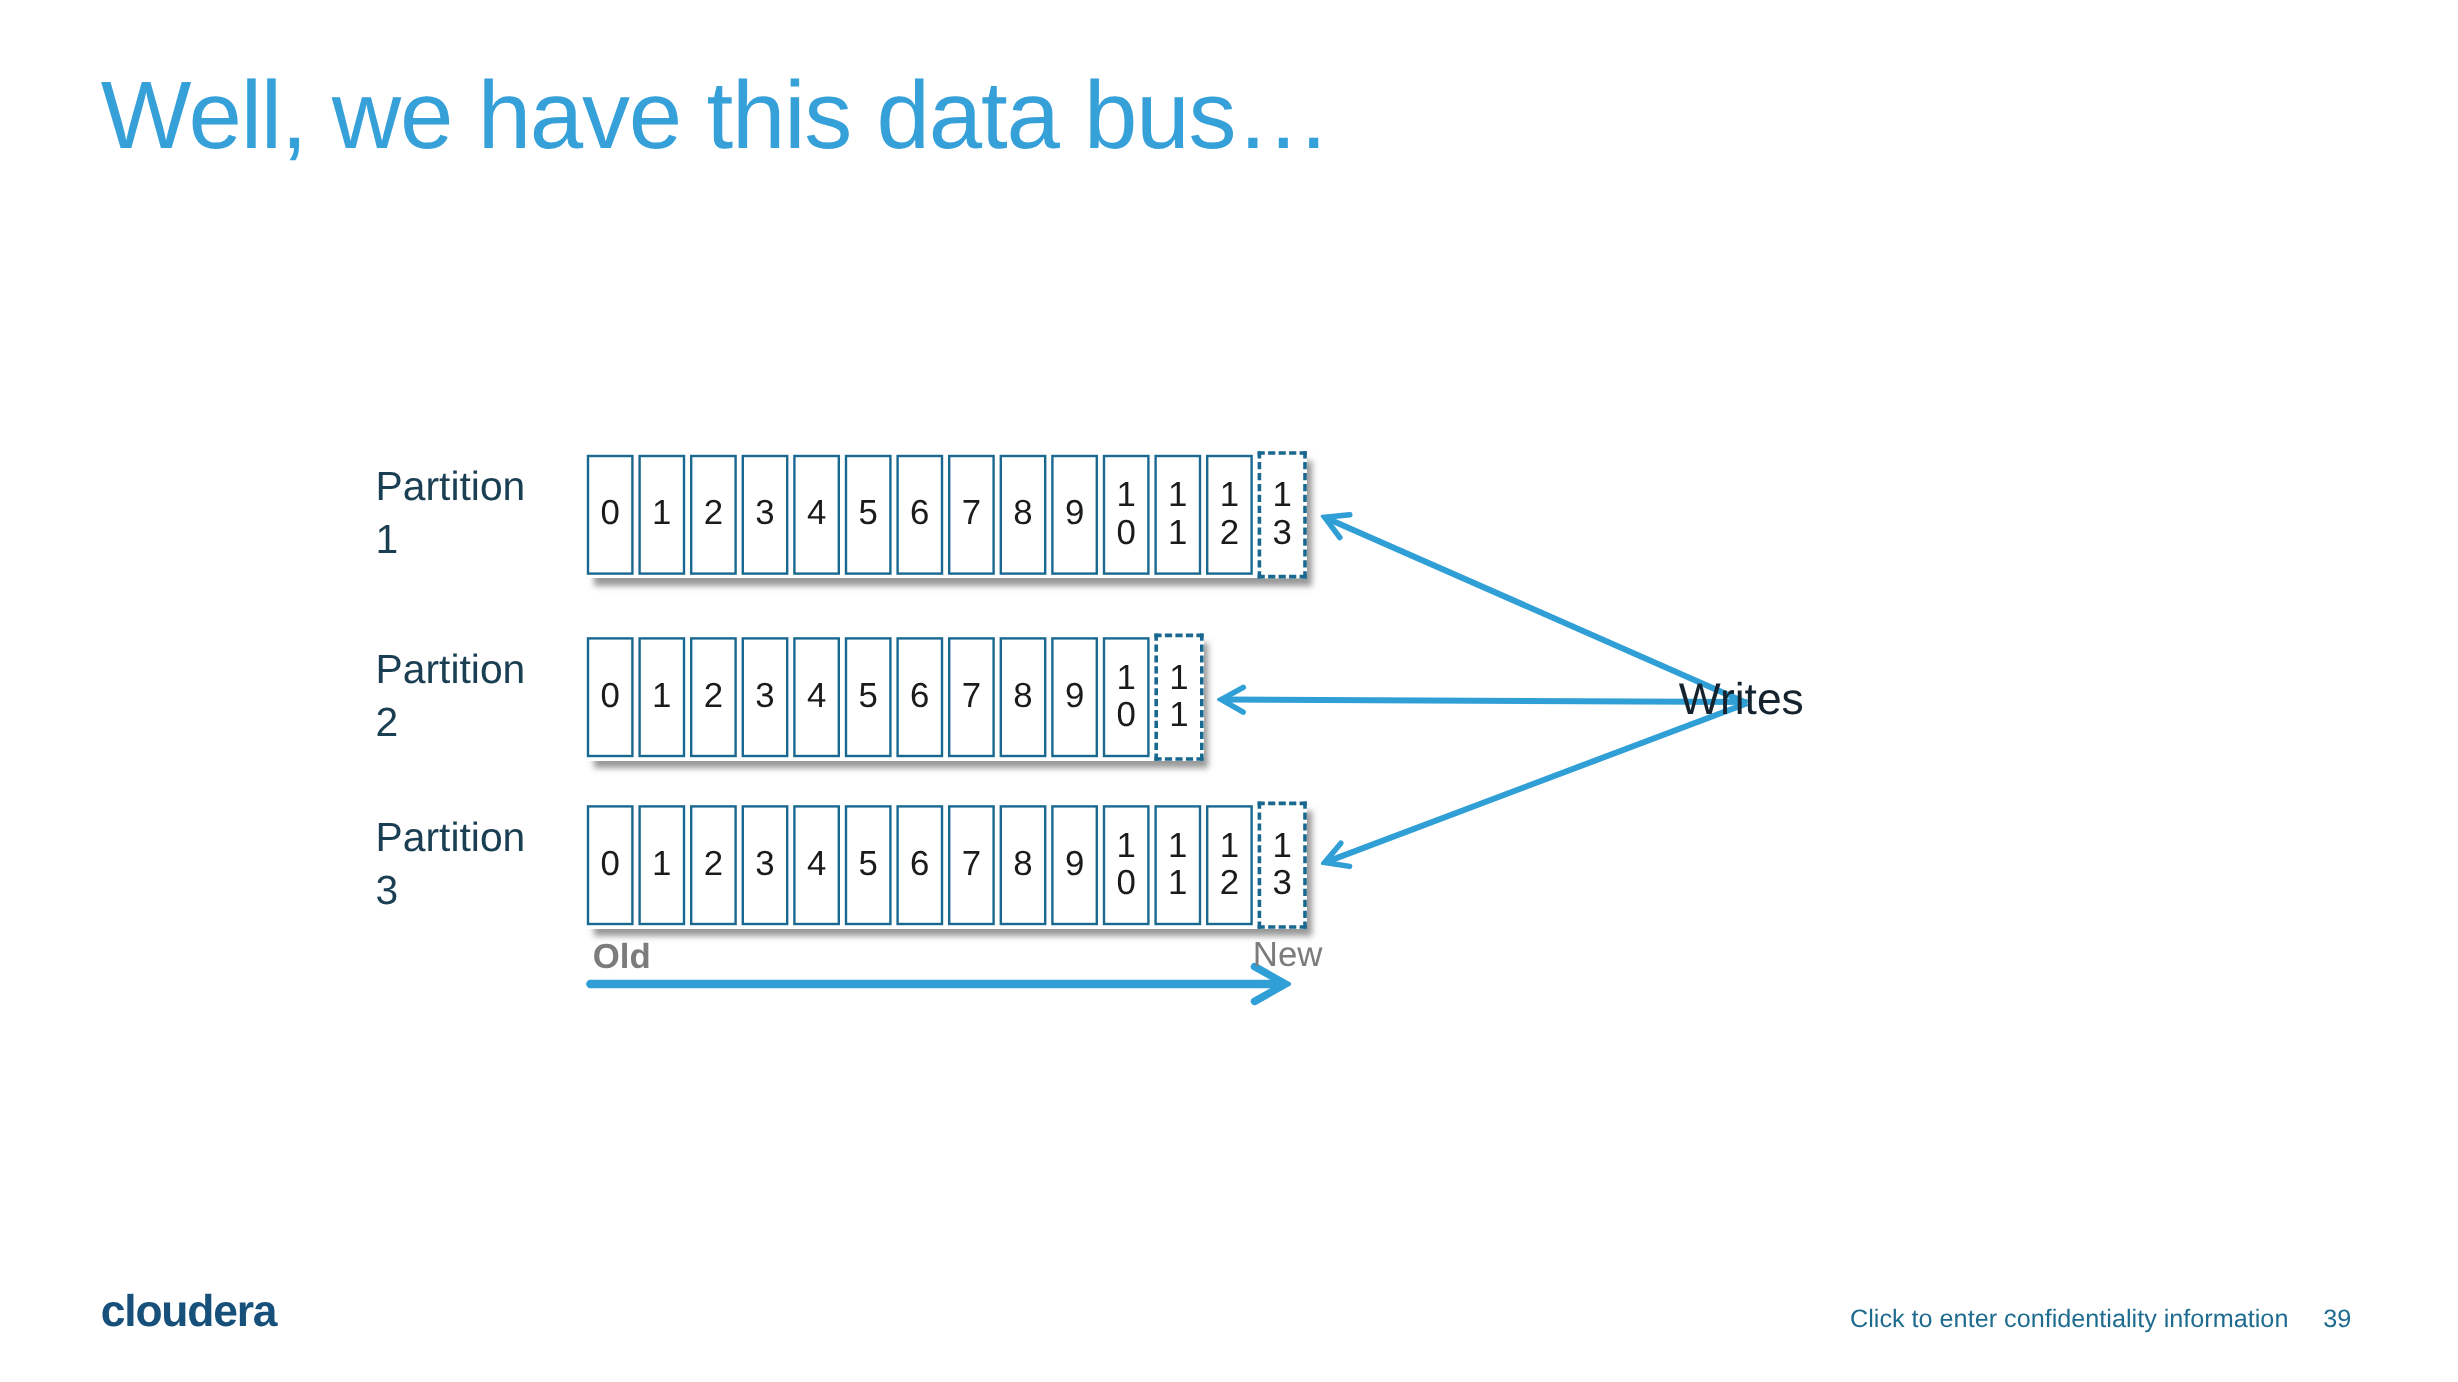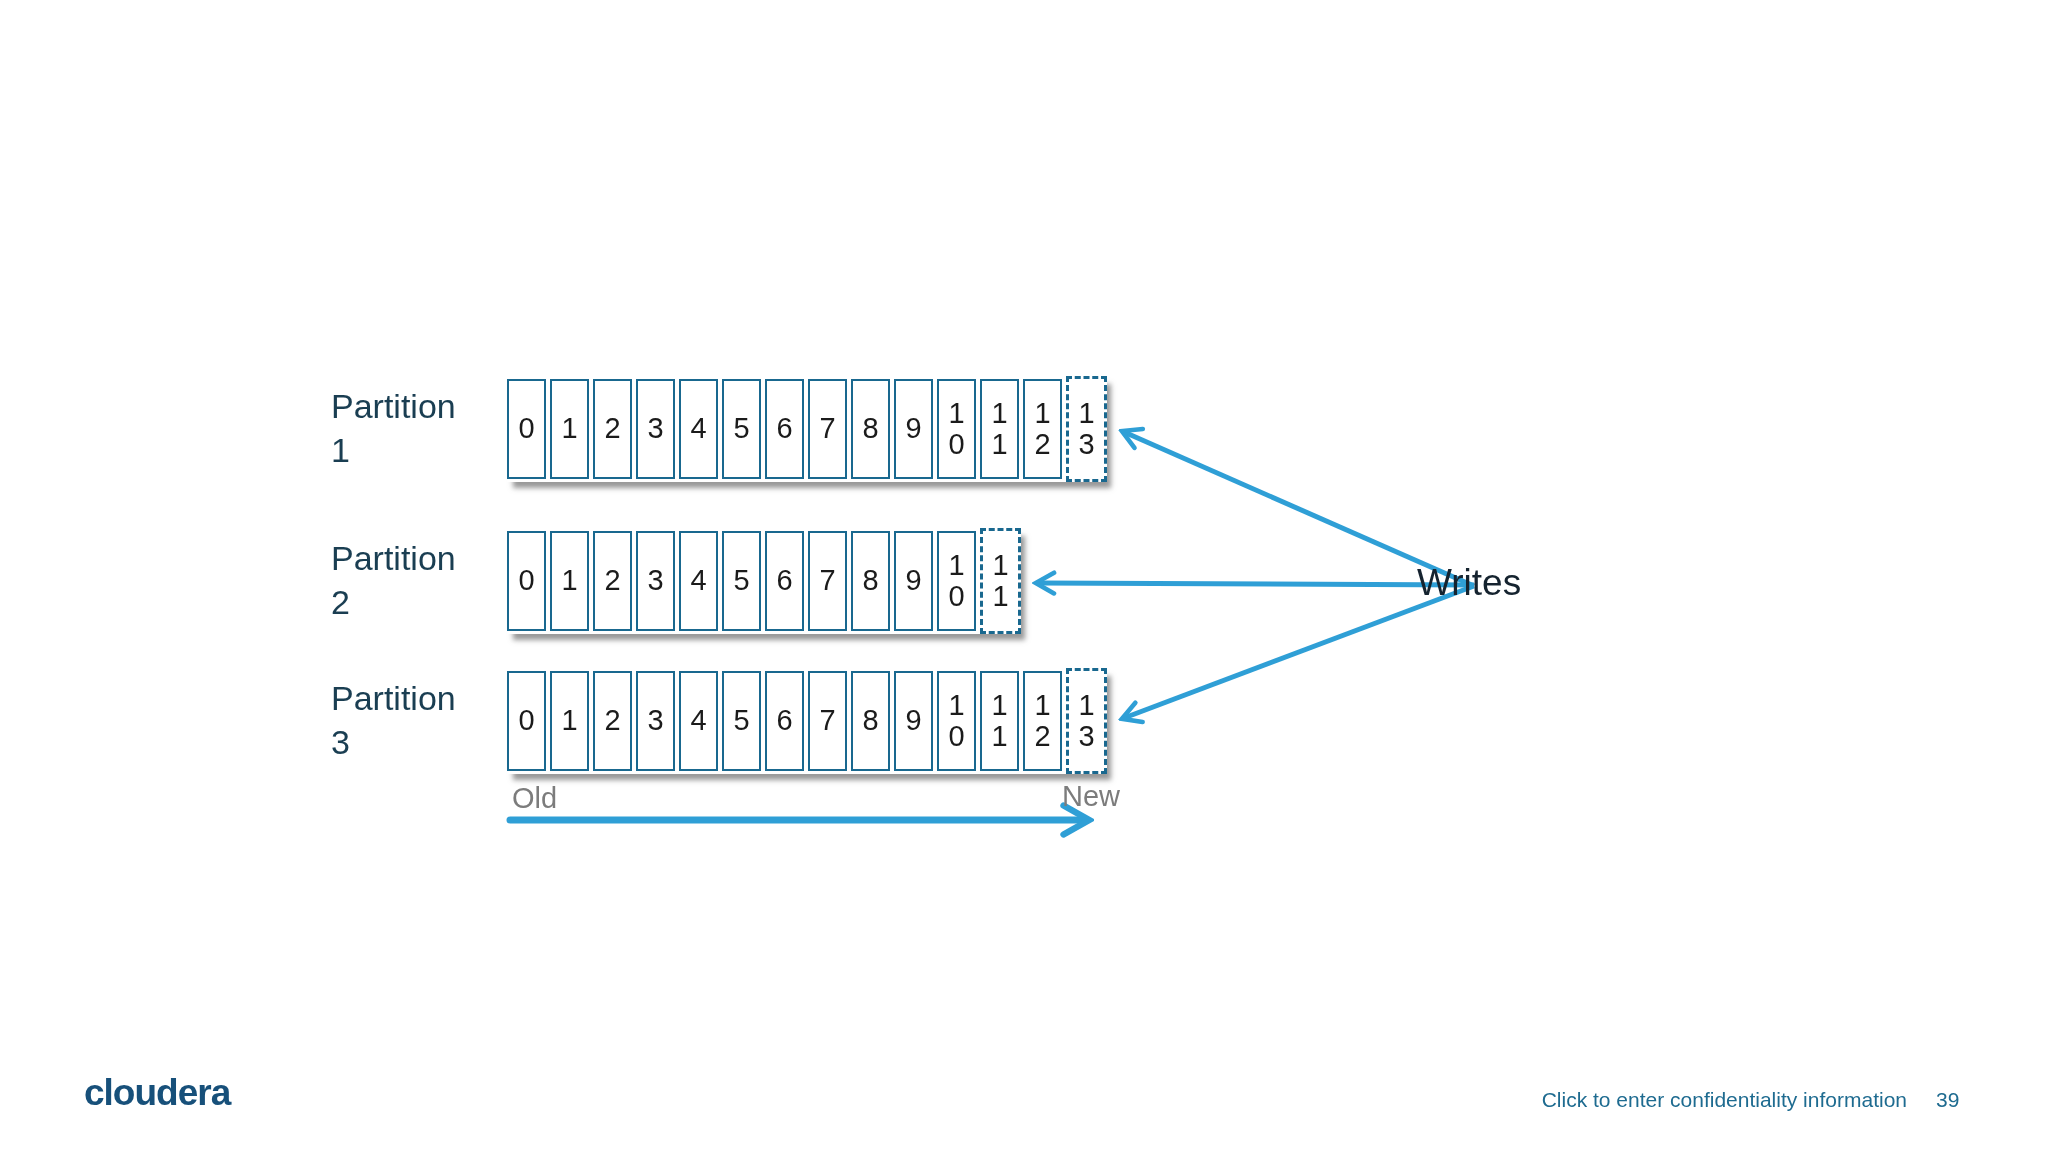--- a/index.html
+++ b/index.html
@@ -9,21 +9,21 @@
   .slide { position: absolute; inset: 0; width: 2048px; height: 1152px; background: #ffffff; }
 
   
   .title {
     position: absolute; left: 84px; top: 50px;
     font-size: 80px; font-weight: 400; color: #36A0D9;
     letter-spacing: -1px; white-space: nowrap;
   }
 
   
-  .diagram { position: absolute; inset: 0; margin-left: 18px; }
+  .diagram { position: absolute; inset: 0; }
 
   
   .partition { position: absolute; left: 313px; display: flex; align-items: center; height: 106px; }
   .row-0 { top: 376px; }
   .row-1 { top: 528px; }
   .row-2 { top: 668px; }
 
   .plabel { width: 176px; font-size: 34px; line-height: 1.28; color: #1A3E52; }
   .plabel span { display: block; }
 
@@ -44,21 +44,21 @@
   }
 
   
   .writes {
     position: absolute; left: 1399px; top: 562px;
     font-size: 37px; color: #15232F; white-space: nowrap;
   }
 
   
   .oldnew { position: absolute; font-size: 29px; color: #7C7C7C; white-space: nowrap; }
-  .old-label { left: 494px; top: 782px; }
+  .old-label { left: 494px; top: 782px; font-weight: bold; }
   .new-label { left: 1044px; top: 780px; }
 
   
   .arrows-svg { position: absolute; inset: 0; width: 2048px; height: 1152px; pointer-events: none; }
   .warrow { stroke: #2F9FD6; stroke-width: 5; fill: none; }
   .tarrow { stroke: #2F9FD6; stroke-width: 7; stroke-linecap: round; fill: none; }
 
   
   .logo {
     position: absolute; left: 84px; top: 1072px;
@@ -71,20 +71,21 @@
   .page-num {
     position: absolute; left: 1936px; top: 1088px;
     font-size: 21px; color: #1E6B90;
   }
 </style>
 </head>
 <body>
 
 <div class="slide">
 
+  <div class="title">Well, we have this data bus…</div>
 
   <div class="diagram">
 
     <svg class="arrows-svg" viewBox="0 0 2048 1152">
       <defs>
         <marker id="vhead" viewBox="0 0 12 12" refX="9.5" refY="6" markerWidth="5.5" markerHeight="5.5" orient="auto" markerUnits="strokeWidth">
           <path d="M2.5,1.5 L10.5,6 L2.5,10.5" fill="none" stroke="#2F9FD6" stroke-width="2" stroke-linecap="round"></path>
         </marker>
       </defs>
       <line class="warrow" x1="1456" y1="586" x2="1106" y2="432" marker-end="url(#vhead)"></line>

